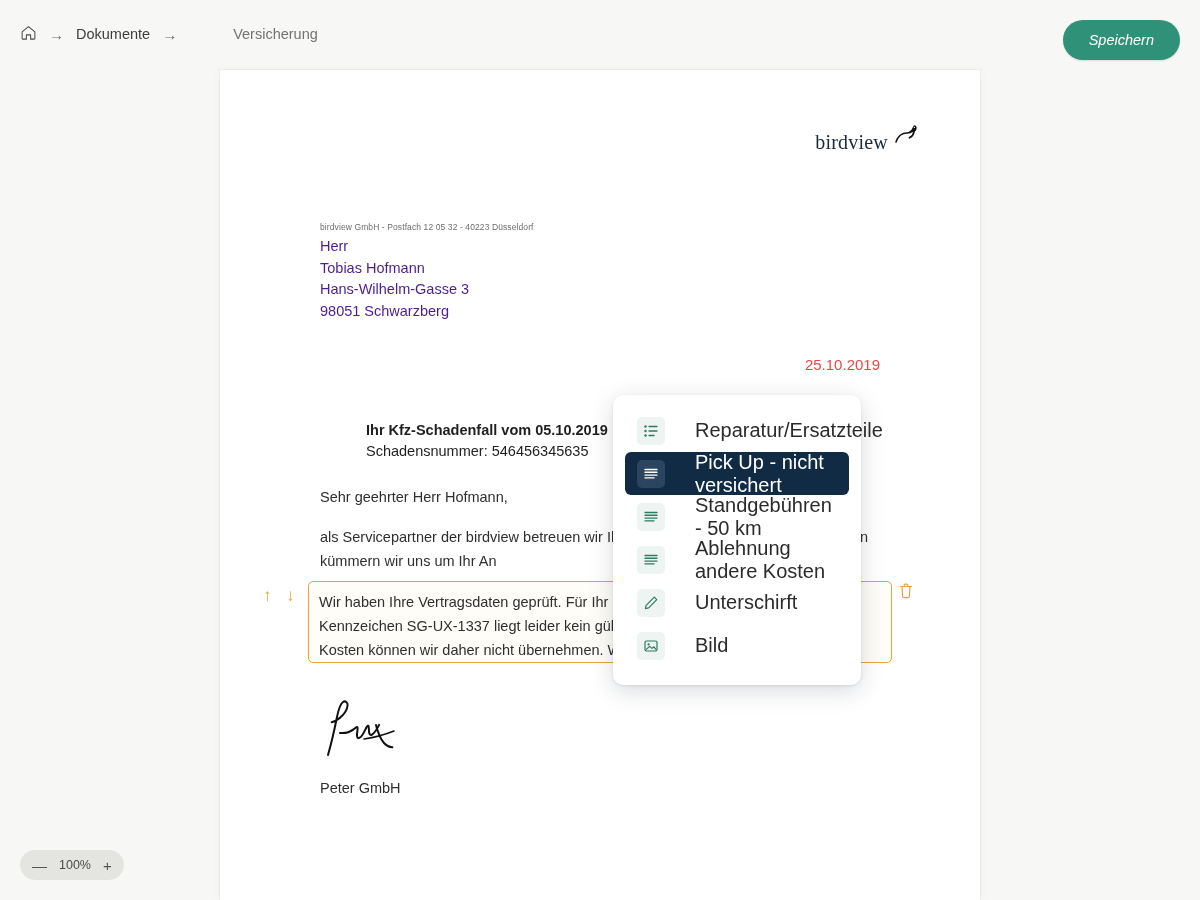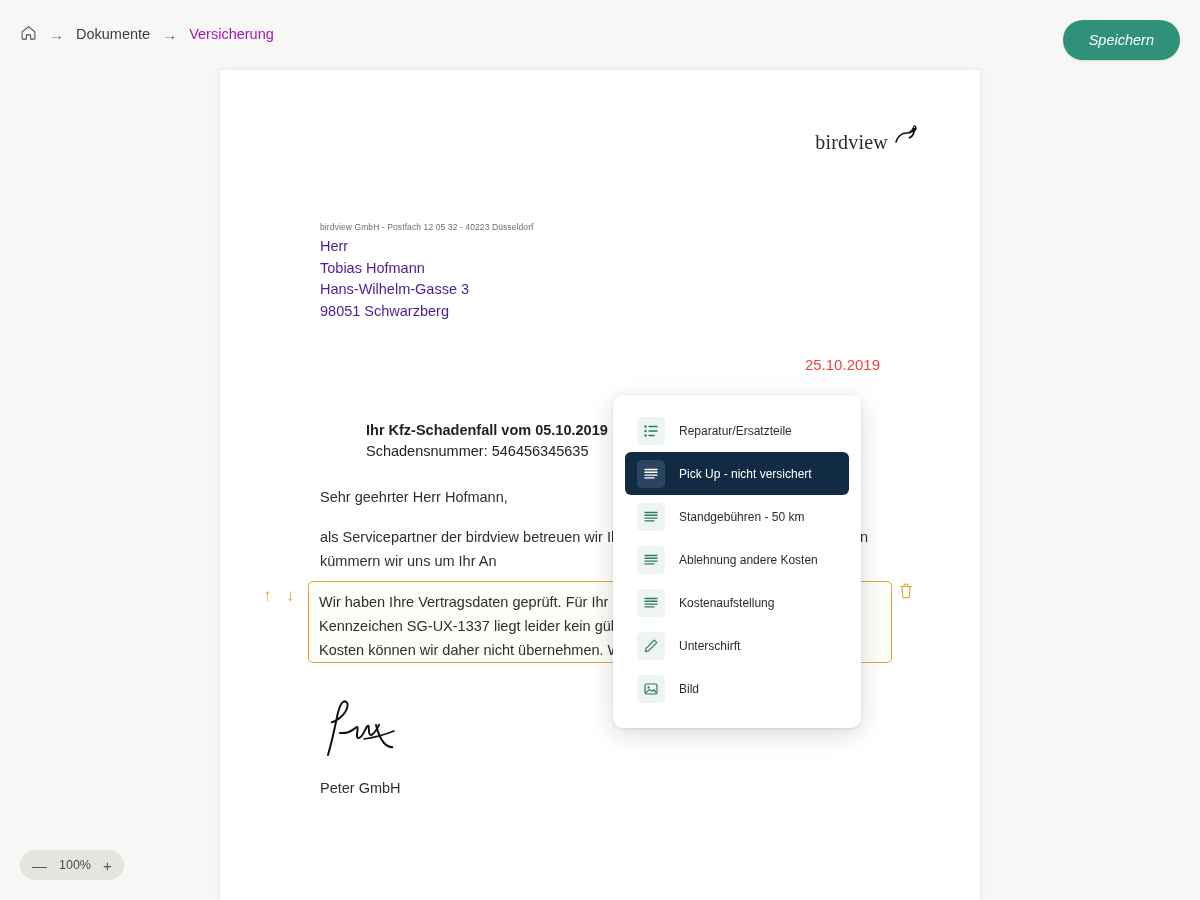--- a/index.html
+++ b/index.html
@@ -16,21 +16,21 @@
     position: absolute; top: 0; left: 0; right: 0; height: 68px;
     display: flex; align-items: center;
   }
   .breadcrumb {
     display: flex; align-items: center; gap: 12px;
     margin-left: 20px; font-size: 14.5px; color: #4a4a4a;
   }
   .breadcrumb .home-ico { display: block; }
   .breadcrumb .arrow { color: #6b6b6b; font-size: 15px; line-height: 1; }
   .crumb { color: #3d3d3d; }
-  .crumb.muted { color: #a21caf; }
+  .crumb.muted { color: #737373; margin-left: 44px; }
 
   .save-btn {
     position: absolute; right: 20px; top: 20px;
     height: 40px; padding: 0 26px;
     border: none; border-radius: 20px;
     background: #2f9278; color: #fff;
     font-size: 14.5px; font-family: inherit;
     cursor: pointer;
     box-shadow: 0 1px 2px rgba(0,0,0,.12);
     font-style: italic;
@@ -106,24 +106,24 @@
 
   
   .menu {
     position: absolute; left: 613px; top: 395px;
     width: 248px; padding: 14px 0 18px 0;
     background: #fff; border-radius: 10px;
     box-shadow: 0 6px 24px rgba(20,30,50,.16), 0 1px 3px rgba(20,30,50,.10);
   }
   .menu-item {
     position: relative;
-    display: flex; align-items: center; gap: 14px;
+    display: flex; align-items: center; gap: 30px;
     height: 43px; margin: 0 12px; padding: 0 12px;
     border-radius: 6px; cursor: pointer;
-    font-size: 12px; color: #2b2b2b;
+    font-size: 20px; color: #2b2b2b;
   }
   .menu-item .ico {
     width: 28px; height: 28px; flex: 0 0 28px;
     background: #eef4f1; border-radius: 5px;
     display: flex; align-items: center; justify-content: center;
   }
   .menu-item.active {
     background: #122b45; color: #fff;
   }
   .menu-item.active .ico { background: #2b4560; }
@@ -246,28 +246,20 @@
 
     <div class="menu-item">
       <span class="ico">
         <svg width="16" height="16" viewBox="0 0 16 16" fill="none">
           <path d="M2 3.5h12M2 6.3h12M2 9.1h12M2 11.9h9" stroke="#2f7a63" stroke-width="1.4" stroke-linecap="round"></path>
         </svg>
       </span>
       <span>Ablehnung andere Kosten</span>
     </div>
 
-    <div class="menu-item">
-      <span class="ico">
-        <svg width="16" height="16" viewBox="0 0 16 16" fill="none">
-          <path d="M2 3.5h12M2 6.3h12M2 9.1h12M2 11.9h9" stroke="#2f7a63" stroke-width="1.4" stroke-linecap="round"></path>
-        </svg>
-      </span>
-      <span>Kostenaufstellung</span>
-    </div>
 
     <div class="menu-item">
       <span class="ico">
         <svg width="16" height="16" viewBox="0 0 16 16" fill="none">
           <path d="M11.3 2.2 13.8 4.7 5.6 12.9 2.4 13.6 3.1 10.4 11.3 2.2Z" stroke="#2f7a63" stroke-width="1.2" stroke-linejoin="round"></path>
         </svg>
       </span>
       <span>Unterschirft</span>
     </div>
 

